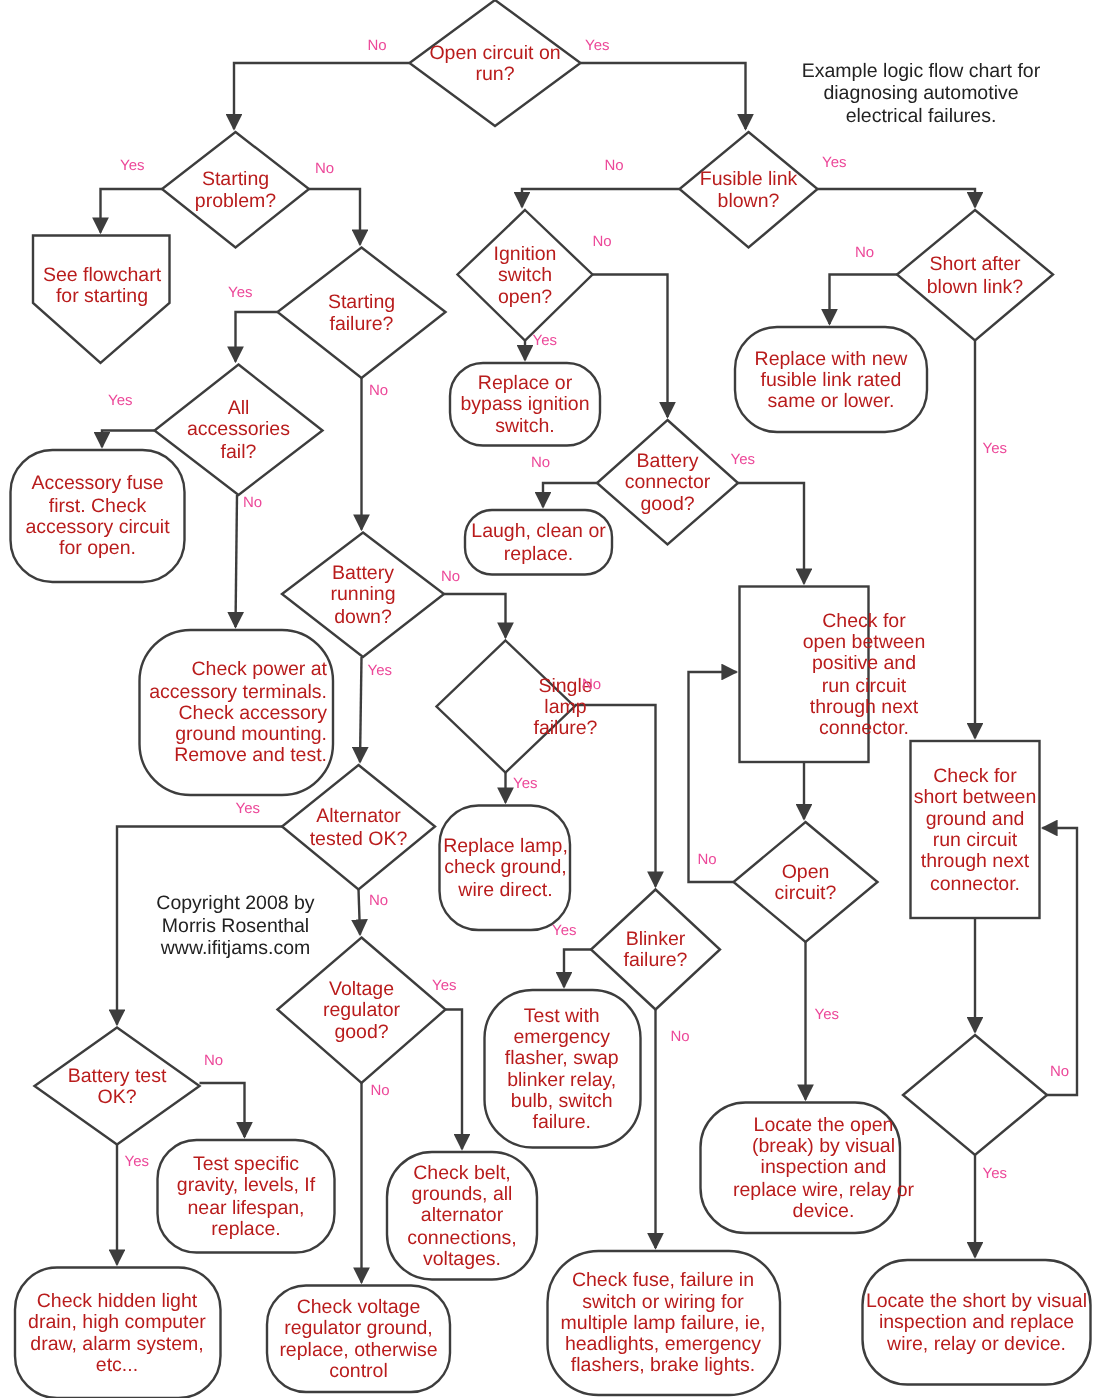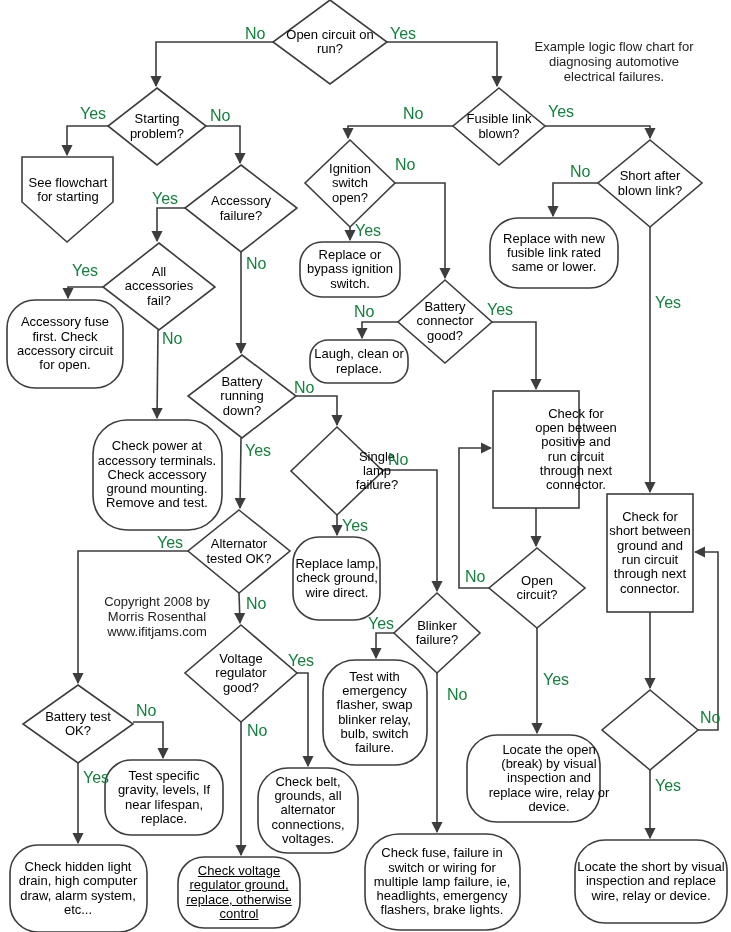--- a/index.html
+++ b/index.html
@@ -1,21 +1,21 @@
 <!DOCTYPE html>
 <html><head>
 <meta charset="utf-8">
 <style>
   html,body{margin:0;padding:0;background:#ffffff;}
   #stage{position:relative;width:731px;height:932px;background:#ffffff;overflow:hidden;
          font-family:"Liberation Sans", sans-serif;color:#222;}
   #edges-shapes{position:absolute;left:0;top:0;width:731px;height:932px;}
   .node-text{position:absolute;display:flex;align-items:center;justify-content:center;
-             text-align:center;font-size:13px;line-height:1.1;color:#000000;}
-  .lbl{position:absolute;font-size:16px;color:#15803d;white-space:nowrap;}
+             text-align:center;font-size:13px;line-height:1.1;color:#b91c1c;}
+  .lbl{position:absolute;font-size:10px;color:#ec4899;white-space:nowrap;}
   .free-text{position:absolute;text-align:center;font-size:13px;line-height:1.15;color:#222;}
 </style>
 </head>
 <body>
 
 <div id="stage">
 
 <svg id="edges-shapes" width="731" height="932" viewBox="0 0 731 932" xmlns="http://www.w3.org/2000/svg">
   <defs>
     <marker id="arrow" viewBox="0 0 10 10" refX="9" refY="5" markerWidth="7" markerHeight="7" orient="auto-start-reverse">
@@ -100,50 +100,50 @@
 <div class="node-text" style="left:284px;top:0;width:92px;height:84px;">
       <span>Open circuit on run?</span>
     </div>
 <div class="node-text" style="left:121px;top:88px;width:72px;height:77px;">
       <span>Starting problem?</span>
     </div>
 <div class="node-text" style="left:26px;top:160px;width:84px;height:60px;">
       <span>See flowchart for starting</span>
     </div>
 <div class="node-text" style="left:201px;top:165px;width:80px;height:87px;">
-      <span>Accessory failure?</span>
+      <span>Starting failure?</span>
     </div>
 <div class="node-text" style="left:9px;top:300px;width:112px;height:88px;">
       <span>Accessory fuse first. Check accessory circuit for open.</span>
     </div>
 <div class="node-text" style="left:119px;top:243px;width:80px;height:87px;">
       <span>All accessories fail?</span>
     </div>
-<div class="node-text" style="left:96px;top:420px;width:122px;height:110px;">
+<div class="node-text" style="left:96px;top:420px;width:122px;height:110px;text-align:right;">
       <span>Check power at accessory terminals. Check accessory ground mounting. Remove and test.</span>
     </div>
 <div class="node-text" style="left:210px;top:355px;width:64px;height:83px;">
       <span>Battery running down?</span>
     </div>
 <div class="node-text" style="left:309px;top:427px;width:56px;height:88px;margin-left:40px;">
       <span>Single lamp failure?</span>
     </div>
 <div class="node-text" style="left:295px;top:537px;width:84px;height:83px;">
       <span>Replace lamp, check ground, wire direct.</span>
     </div>
 <div class="node-text" style="left:197px;top:510px;width:84px;height:83px;">
       <span>Alternator tested OK?</span>
     </div>
 <div class="node-text" style="left:205px;top:625px;width:72px;height:97px;">
       <span>Voltage regulator good?</span>
     </div>
 <div class="node-text" style="left:262px;top:768px;width:92px;height:85px;">
       <span>Check belt, grounds, all alternator connections, voltages.</span>
     </div>
-<div class="node-text" style="left:179px;top:857px;width:120px;height:71px;text-decoration:underline;">
+<div class="node-text" style="left:179px;top:857px;width:120px;height:71px;">
       <span>Check voltage regulator ground, replace, otherwise control</span>
     </div>
 <div class="node-text" style="left:32px;top:685px;width:92px;height:78px;">
       <span>Battery test OK?</span>
     </div>
 <div class="node-text" style="left:108px;top:760px;width:112px;height:75px;">
       <span>Test specific gravity, levels, If near lifespan, replace.</span>
     </div>
 <div class="node-text" style="left:12px;top:845px;width:132px;height:87px;">
       <span>Check hidden light drain, high computer draw, alarm system, etc...</span>

